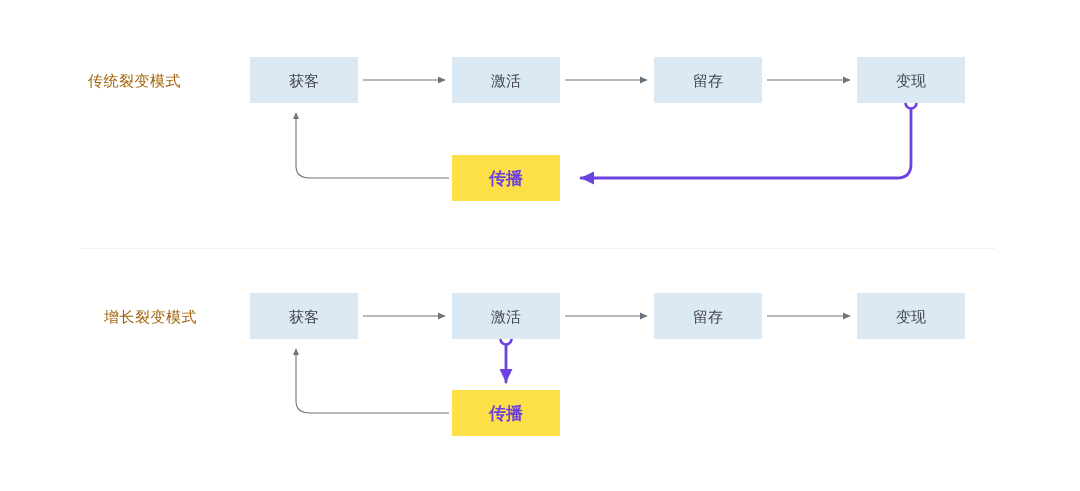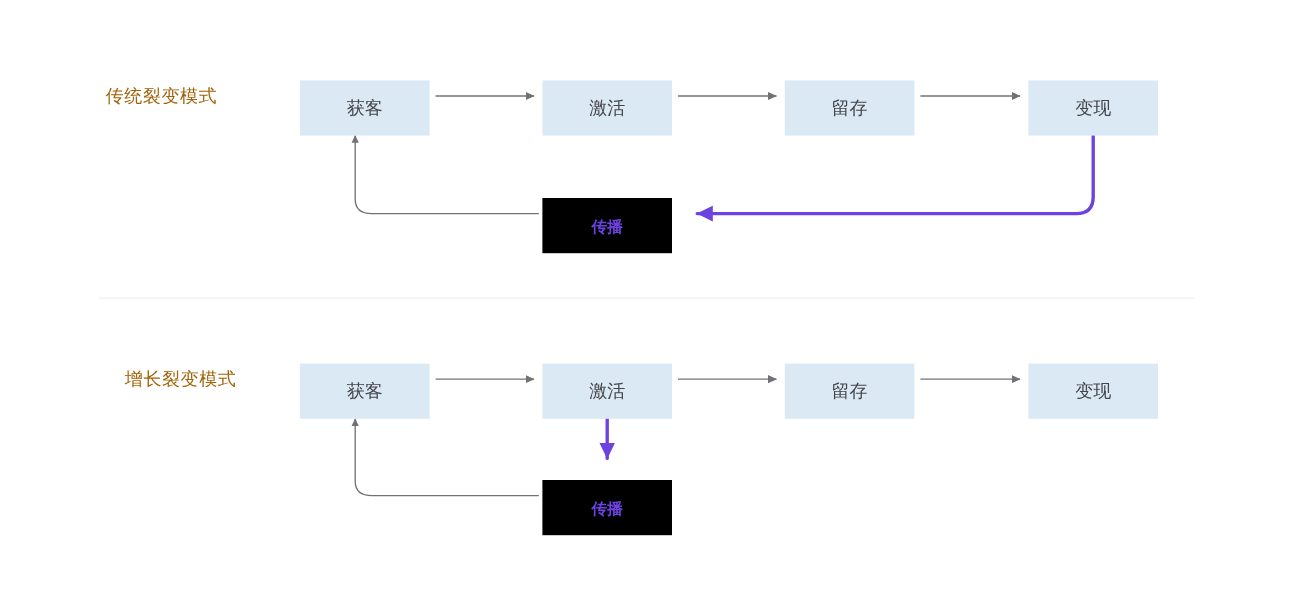--- a/index.html
+++ b/index.html
@@ -36,31 +36,30 @@
 
   
   .node {
     position: absolute;
     display: flex;
     align-items: center;
     justify-content: center;
     font-size: 15px;
     line-height: 1;
     white-space: nowrap;
-    margin-top: 10px;
   }
   .node.blue {
     background: #dbe9f5;
     color: #44454a;
   }
   .node.purple {
-    background: #000000;
+    background: #fde047;
     color: #6c42e0;
     font-weight: 700;
-    font-size: 13px;
+    font-size: 17px;
     text-align: center;
   }
 
   
   #wires {
     position: absolute;
     left: 0; top: 0;
     width: 1080px;
     height: 491px;
     pointer-events: none;

